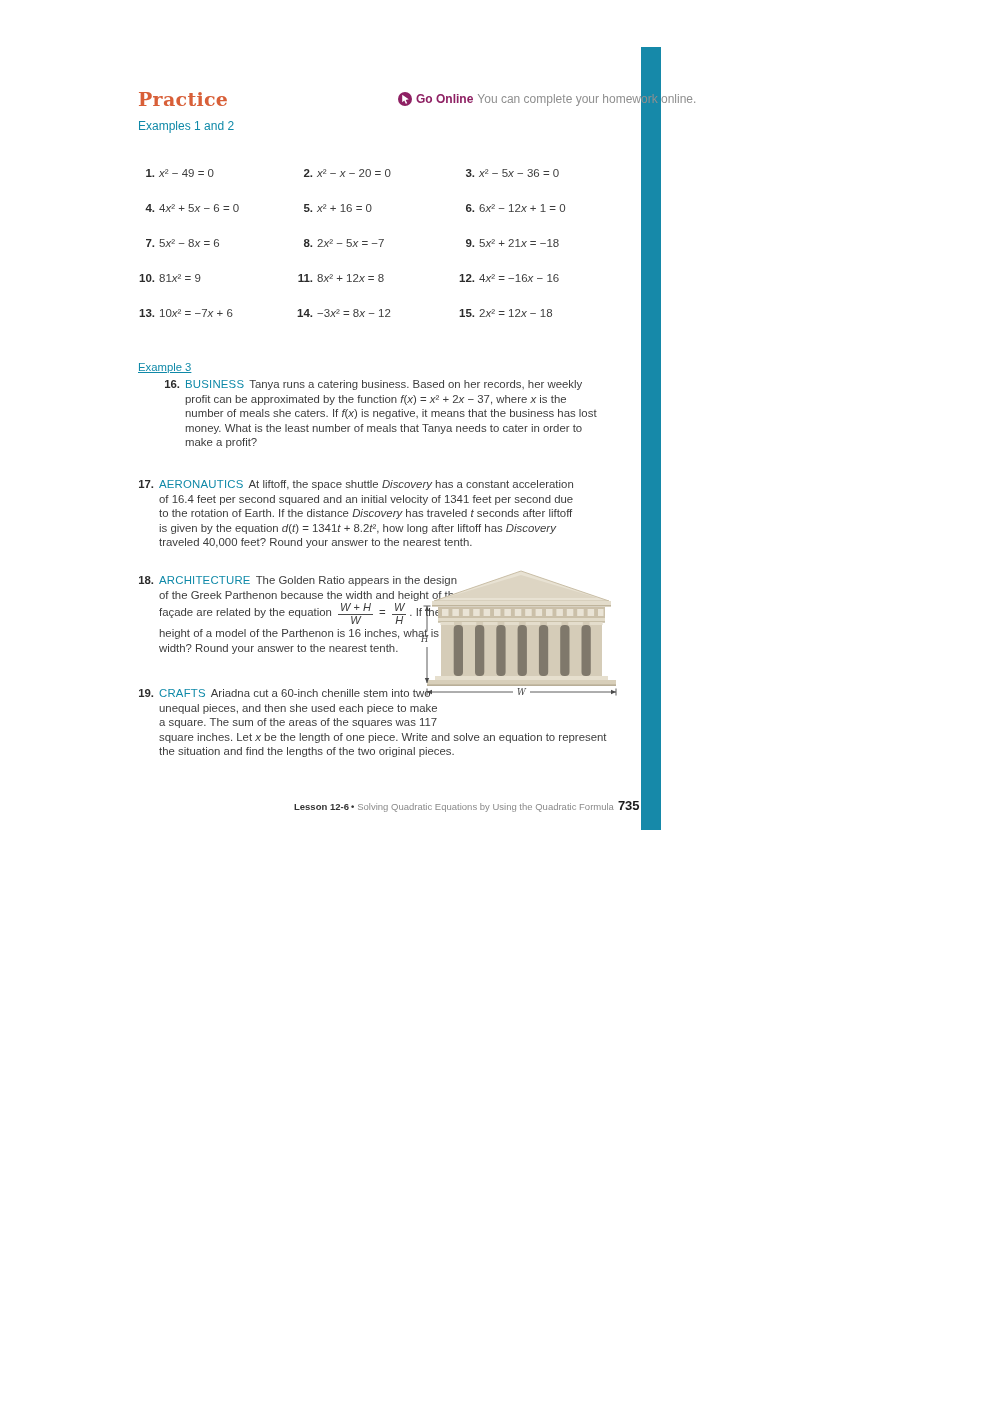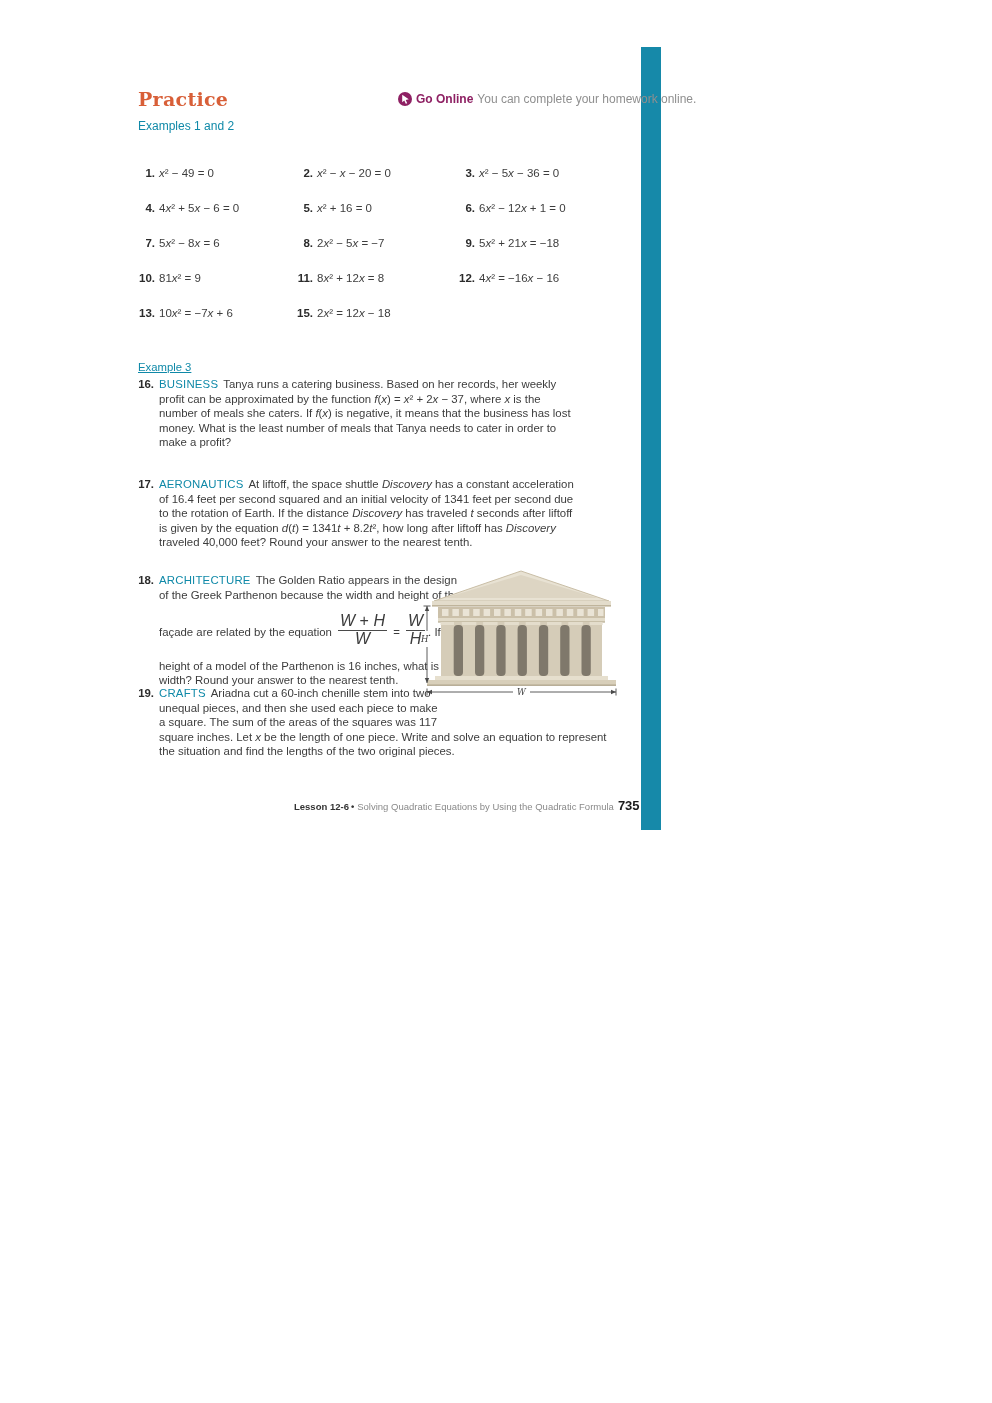--- a/index.html
+++ b/index.html
@@ -29,31 +29,31 @@
   .p-eq{color:#3d3d3d;white-space:nowrap;}
   .p-eq i, .seg-math i, .frac i{font-style:italic;}
 
   .example3-heading{position:absolute;left:138px;top:361px;font-size:11.3px;color:#0f89a8;text-decoration:underline;}
 
   
   .wp{position:absolute;left:131px;display:flex;font-size:11.4px;line-height:14.6px;color:#3c3c3c;}
   .wp-num{width:23px;text-align:right;font-weight:700;color:#2b2b2b;margin-right:5px;flex:0 0 auto;}
   .wp-body{width:416px;}
   .wp .kw{color:#0f89a8;margin-right:5px;letter-spacing:.2px;}
-  #wp16{top:377px;}
+  #wp16{top:377px;margin-left:26px;}
   #wp17{top:477px;}
   #wp18{top:573px;}
   #wp18 .wp-body{width:304px;}
   #wp19{top:686px;}
   #wp19 .wp-body{width:464px;}
   .wp19-spacer{float:right;width:178px;height:30px;}
   .seg-italic{font-style:italic;}
 
   
-  .frac{display:inline-block;text-align:center;vertical-align:-8px;margin:11px 3px;font-size:16px;line-height:1.05;}
+  .frac{display:inline-block;text-align:center;vertical-align:-8px;margin:0 3px;font-size:11px;line-height:1.05;}
   .frac .num{display:block;border-bottom:1px solid #4a4a4a;padding:0 2px;}
   .frac .den{display:block;}
 
   
   .figure{position:absolute;left:421px;top:565px;width:207px;height:134px;}
 
   
   .footer{position:absolute;left:294px;top:780px;font-size:9.5px;color:#8a8a8a;white-space:nowrap;margin-top:18px;}
   .footer .lesson{font-weight:700;color:#333;}
   .footer .bullet{color:#333;font-weight:700;margin:0 3px 0 2px;}
@@ -127,20 +127,24 @@
         <span class="p-num">11.</span>
         <span class="p-eq">8<i>x</i>² + 12<i>x</i> = 8</span>
       </div>
       <div class="p-item">
         <span class="p-num">12.</span>
         <span class="p-eq">4<i>x</i>² = −16<i>x</i> − 16</span>
       </div>
       <div class="p-item">
         <span class="p-num">13.</span>
         <span class="p-eq">10<i>x</i>² = −7<i>x</i> + 6</span>
+      </div>
+      <div class="p-item">
+        <span class="p-num">14.</span>
+        <span class="p-eq">−3<i>x</i>² = 8<i>x</i> − 12</span>
       </div>
       <div class="p-item">
         <span class="p-num">15.</span>
         <span class="p-eq">2<i>x</i>² = 12<i>x</i> − 18</span>
       </div>
     </div>
 
   <div class="example3-heading">Example 3</div>
 
   <div class="wp" id="wp16">

